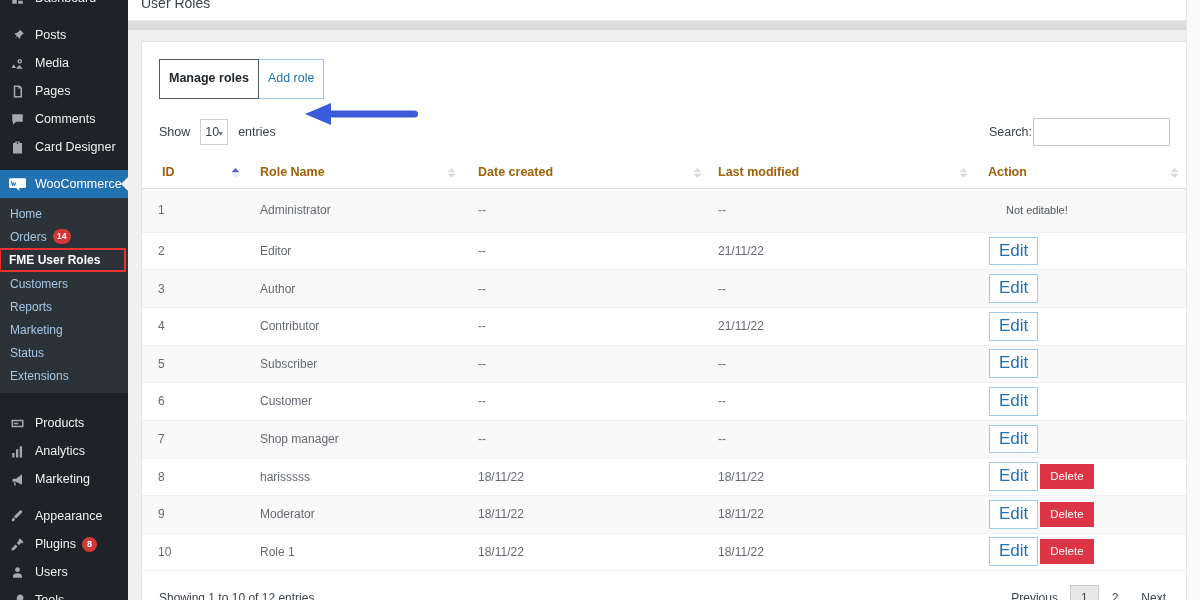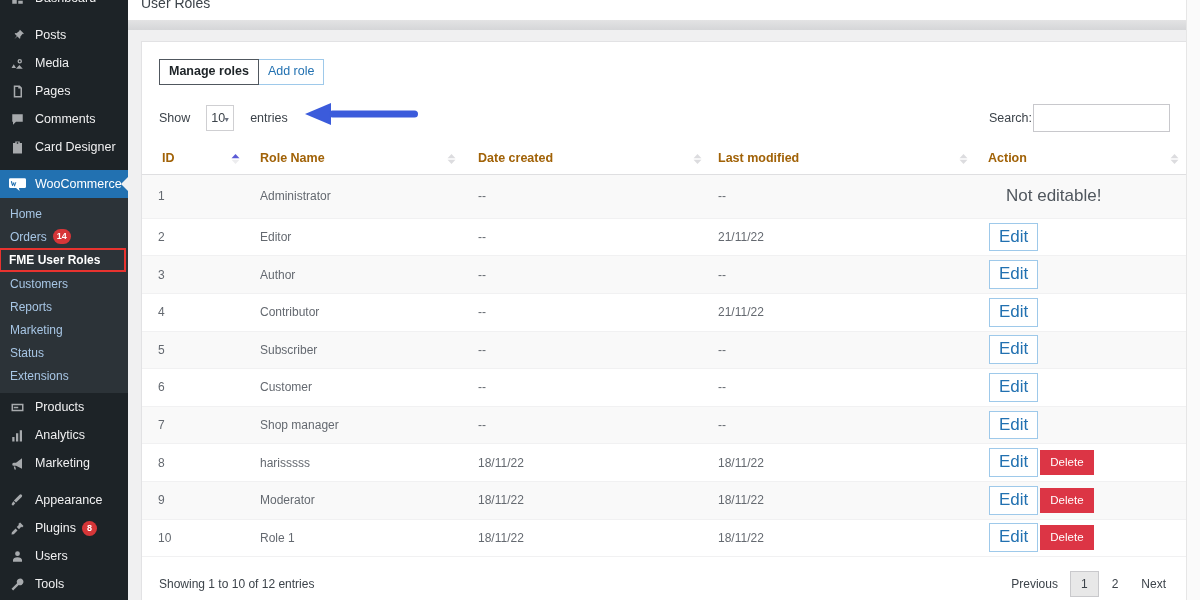--- a/index.html
+++ b/index.html
@@ -117,21 +117,21 @@
     position: relative;
   }
 
   
   .tabs {
     display: flex;
     padding: 17px 0 0 17px;
   }
   .tab {
     font-size: 12.5px;
-    padding: 5px 9px;
+    padding: 12px 9px;
     line-height: 1.1;
   }
   .tab.active {
     border: 1px solid #50575e;
     color: #1d2327;
     font-weight: bold;
     background: #fff;
   }
   .tab.inactive {
     border: 1px solid #9ec9ea;
@@ -148,21 +148,21 @@
     pointer-events: none;
   }
 
   
   .dt-top {
     display: flex; align-items: center; justify-content: space-between;
     padding: 19px 17px 0 17px;
   }
   .dt-length {
     font-size: 12.5px; color: #3c434a;
-    display: flex; align-items: center; gap: 16px;
+    display: flex; align-items: center; gap: 10px;
   }
   .dt-select {
     border: 1px solid #cfcfd2;
     background: #fff;
     height: 26px;
     min-width: 26px;
     padding: 0 3px 0 4px;
     font-size: 12.5px;
     color: #3c434a;
     display: inline-flex; align-items: center;
@@ -224,21 +224,21 @@
   table.roles tbody tr:nth-child(odd) { background: #f9f9f9; }
   table.roles tbody tr:nth-child(even) { background: #ffffff; }
   table.roles tbody tr.tall td { height: 44px; }
   .col-id { width: 106px; padding-left: 16px !important; }
   .col-name { width: 218px; }
   .col-created { width: 240px; }
   .col-mod { width: 270px; }
   .col-action { width: auto; }
 
   .not-editable {
-    font-size: 17px;
+    font-size: 11px;
     color: #50575e;
     padding-left: 18px;
   }
   .btn-row { display: flex; align-items: center; gap: 2px; padding-left: 1px; }
   .btn-edit {
     border: 1px solid #9ec9ea;
     background: #fff;
     color: #2271b1;
     font-size: 17px;
     padding: 4px 9px;
@@ -390,21 +390,21 @@
         <span>Marketing</span>
       </div>
       <div class="sub-item">
         <span>Status</span>
       </div>
       <div class="sub-item">
         <span>Extensions</span>
       </div>
     </div>
 
-    <div class="menu-item" style="margin-top:0;">
+    <div class="menu-item" style="margin-top:16px;">
       <span class="mi-icon">
         <svg width="15" height="15" viewBox="0 0 20 20" fill="currentColor">
             <path d="M2 5h16v10H2V5zm2 2v6h12V7H4zm1 2h6v2H5V9z"></path>
           </svg>
       </span>
       <span>Products</span>
     </div>
 
     <div class="menu-item">
       <span class="mi-icon">

